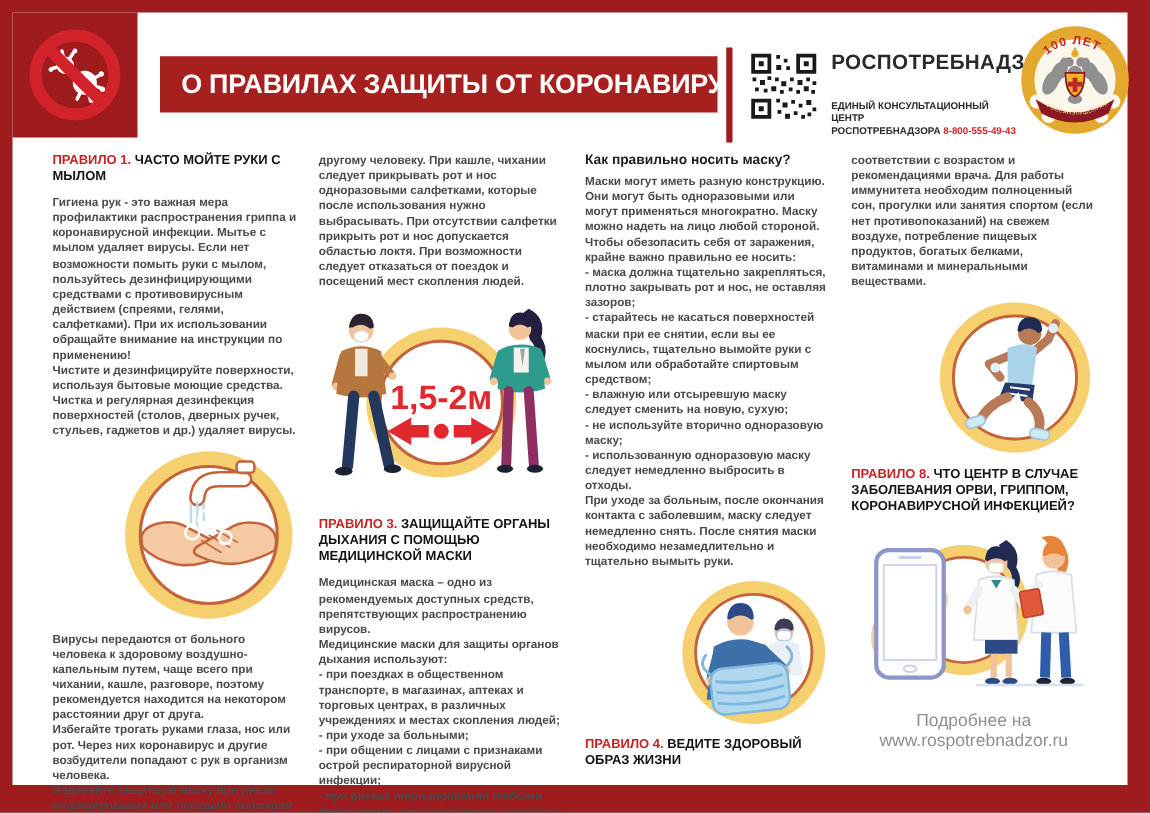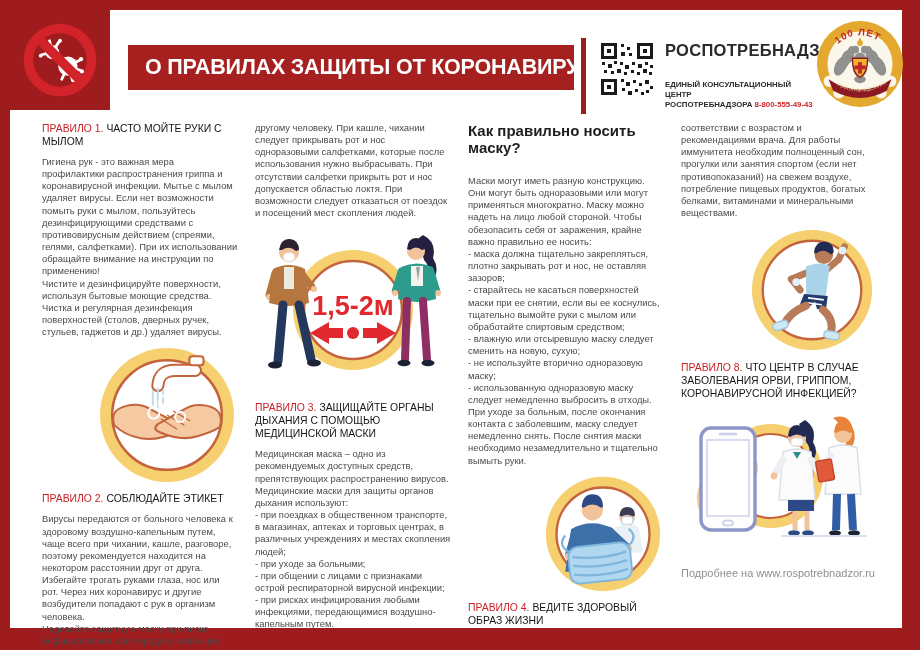--- a/index.html
+++ b/index.html
@@ -16,27 +16,27 @@
   .title-banner h1{margin:0;font-size:21.5px;letter-spacing:-0.2px;color:#FFFFFF;font-weight:bold;white-space:nowrap;}
   .header-bar{position:absolute;left:581px;top:38px;width:5px;height:76px;background:#9E1B1E;}
   .qr{position:absolute;left:598px;top:40px;width:58px;height:58px;}
   .org-block{position:absolute;left:665px;top:41px;width:150px;}
   .org-name{font-size:16.5px;font-weight:bold;color:#2A2A2A;letter-spacing:0.3px;}
   .org-sub{margin-top:20px;font-size:7.8px;font-weight:bold;color:#2A2A2A;line-height:10px;}
   .org-phone{color:#D2232A;}
   .emblem{position:absolute;left:816px;top:20px;width:88px;height:88px;}
   .content{position:absolute;left:42px;top:122px;display:flex;gap:17px;}
   .col{width:196px;}
-  .rule-head{font-size:10.4px;line-height:13px;font-weight:normal;margin:0 0 8px 0;}
+  .rule-head{font-size:10.4px;line-height:13px;font-weight:bold;margin:0 0 8px 0;}
   .rule-label{color:#C92127;}
   .rule-title{color:#151515;}
-  .body{font-size:9.4px;line-height:12.15px;color:#4A4A4A;margin:0 0 6px 0;white-space:pre-line;}
-  .lead{font-size:15px;font-weight:bold;color:#1E1E1E;margin:0 0 19px 0;}
+  .body{font-size:9.4px;line-height:12.15px;color:#4A4A4A;margin:0 0 6px 0;white-space:pre-line;font-weight:bold;}
+  .lead{font-size:11px;font-weight:bold;color:#1E1E1E;margin:0 0 5px 0;}
   .illo{display:flex;justify-content:flex-end;margin:4px 0 6px 0;}
-  .footer-note{margin-top:19px;text-align:left;font-size:11px;color:#8F8F8F;}
+  .footer-note{margin-top:8px;text-align:center;font-size:14px;color:#8F8F8F;}
   svg{display:block;font-family:"Liberation Sans",sans-serif;}
   .mt6{margin-top:6px;}
 </style>
 </head>
 <body>
 
 <div class="poster">
   <div class="paper"></div>
 
   <div class="brand-block">
@@ -199,24 +199,20 @@
           <g fill="none" stroke="#FFFFFF" stroke-width="2">
             <circle cx="70" cy="58" r="8"></circle>
               <circle cx="57" cy="68" r="5.5"></circle>
               <circle cx="83" cy="72" r="5"></circle>
           </g>
           <circle cx="74" cy="55" r="1.6" fill="#FFFFFF"></circle>
             <circle cx="86" cy="60" r="1.6" fill="#FFFFFF"></circle>
         </svg>
       </div>
 
-      <div class="rule-head mt6">
-        <span class="rule-label">ПРАВИЛО 2.</span>
-        <span class="rule-title">СОБЛЮДАЙТЕ ЭТИКЕТ</span>
-      </div>
       <p class="body">Вирусы передаются от больного человека к здоровому воздушно-капельным путем, чаще всего при чихании, кашле, разговоре, поэтому рекомендуется находится на некотором расстоянии друг от друга.
 Избегайте трогать руками глаза, нос или рот. Через них коронавирус и другие возбудители попадают с рук в организм человека.
 Надевайте защитную маску при риске инфицирования или передачи инфекции</p>
     </div>
 
     <div class="col">
       <p class="body">другому человеку. При кашле, чихании следует прикрывать рот и нос одноразовыми салфетками, которые после использования нужно выбрасывать. При отсутствии салфетки прикрыть рот и нос допускается областью локтя. При возможности следует отказаться от поездок и посещений мест скопления людей.</p>
 
       <div class="illo">
         <svg width="196" height="170" viewBox="0 0 196 170">

